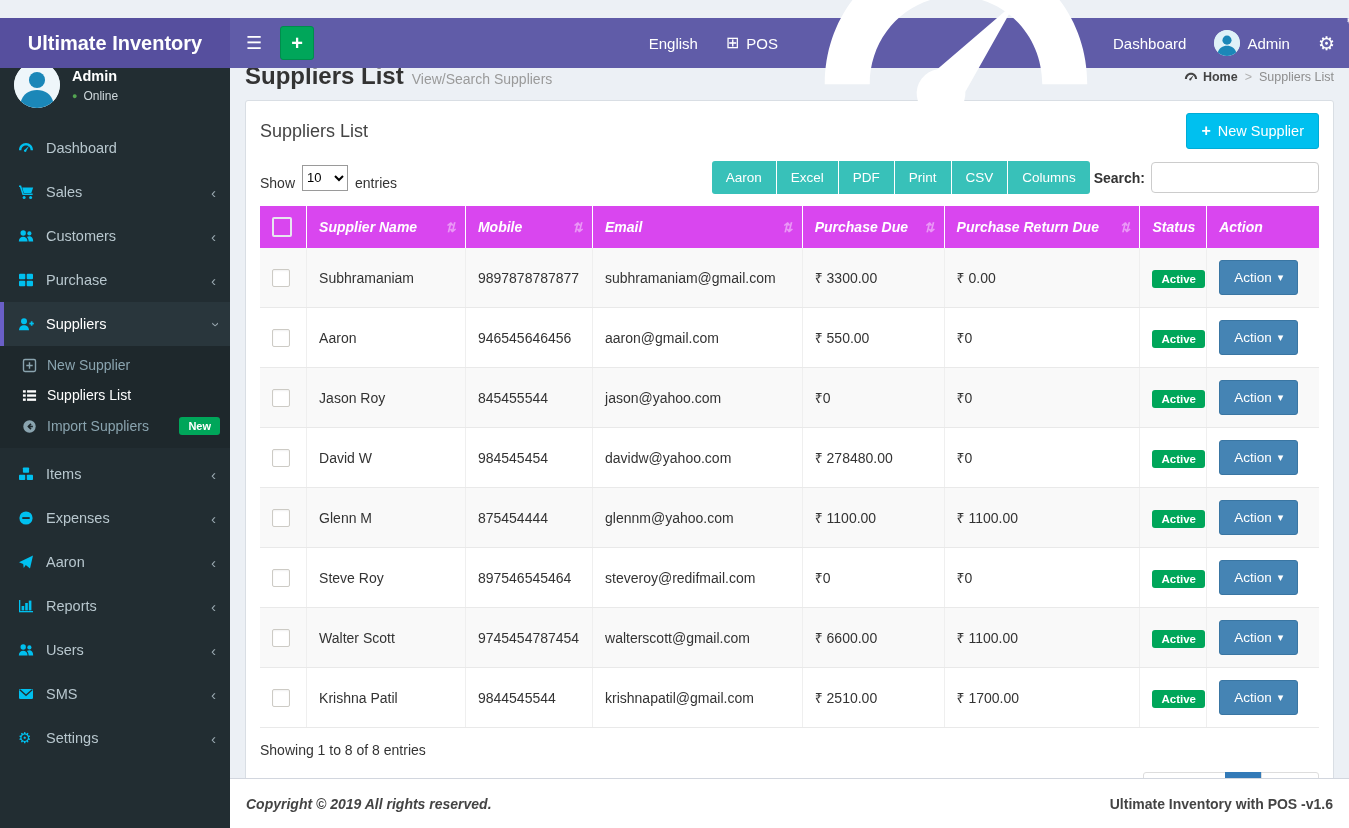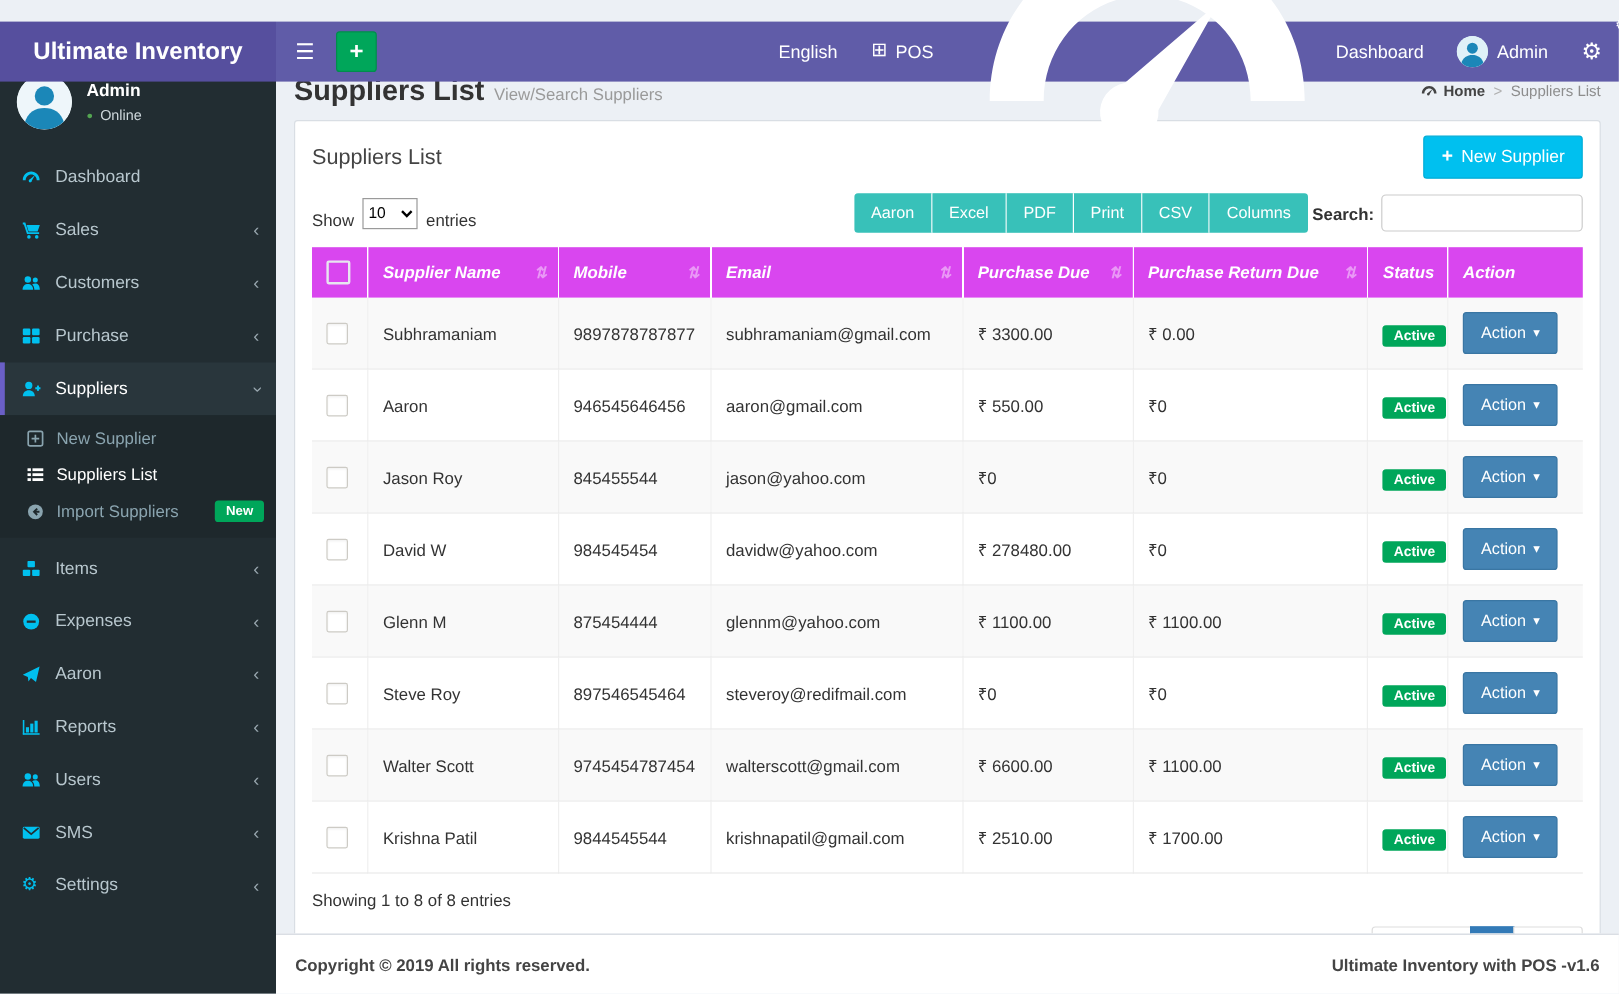--- a/index.html
+++ b/index.html
@@ -99,21 +99,21 @@
   .paginate { display:flex; justify-content:flex-end; margin-top:14px; }
   .page-btn { border:1px solid #ddd; background:#fff; color:#777; font-size:13.5px; font-family:inherit;
     padding:8px 14px; cursor:pointer; margin-left:-1px; }
   .page-btn.first { border-radius:3px 0 0 3px; }
   .page-btn.last { border-radius:0 3px 3px 0; }
   .page-btn.current { background:#337ab7; border-color:#337ab7; color:#fff; }
 
   
   .main-footer { position:absolute; left:230px; right:0; bottom:0; height:50px; background:#fff;
     border-top:1px solid #d2d6de; display:flex; align-items:center; padding:0 16px; }
-  .footer-left { font-weight:bold; color:#444; font-size:14px; }
+  .footer-left { font-weight:bold; color:#444; font-size:14px;font-style:italic; }
   .footer-right { margin-left:auto; font-weight:bold; color:#444; font-size:14px; }
 
   .mi-icon svg, .bc-icon svg, .nav-avatar svg, .user-avatar svg, .glyph-svg svg { width:100%; height:100%; display:block; }
 </style>
 </head>
 <body>
 
 <svg width="0" height="0" style="position:absolute">
   <defs>
     <g id="i-gauge">

